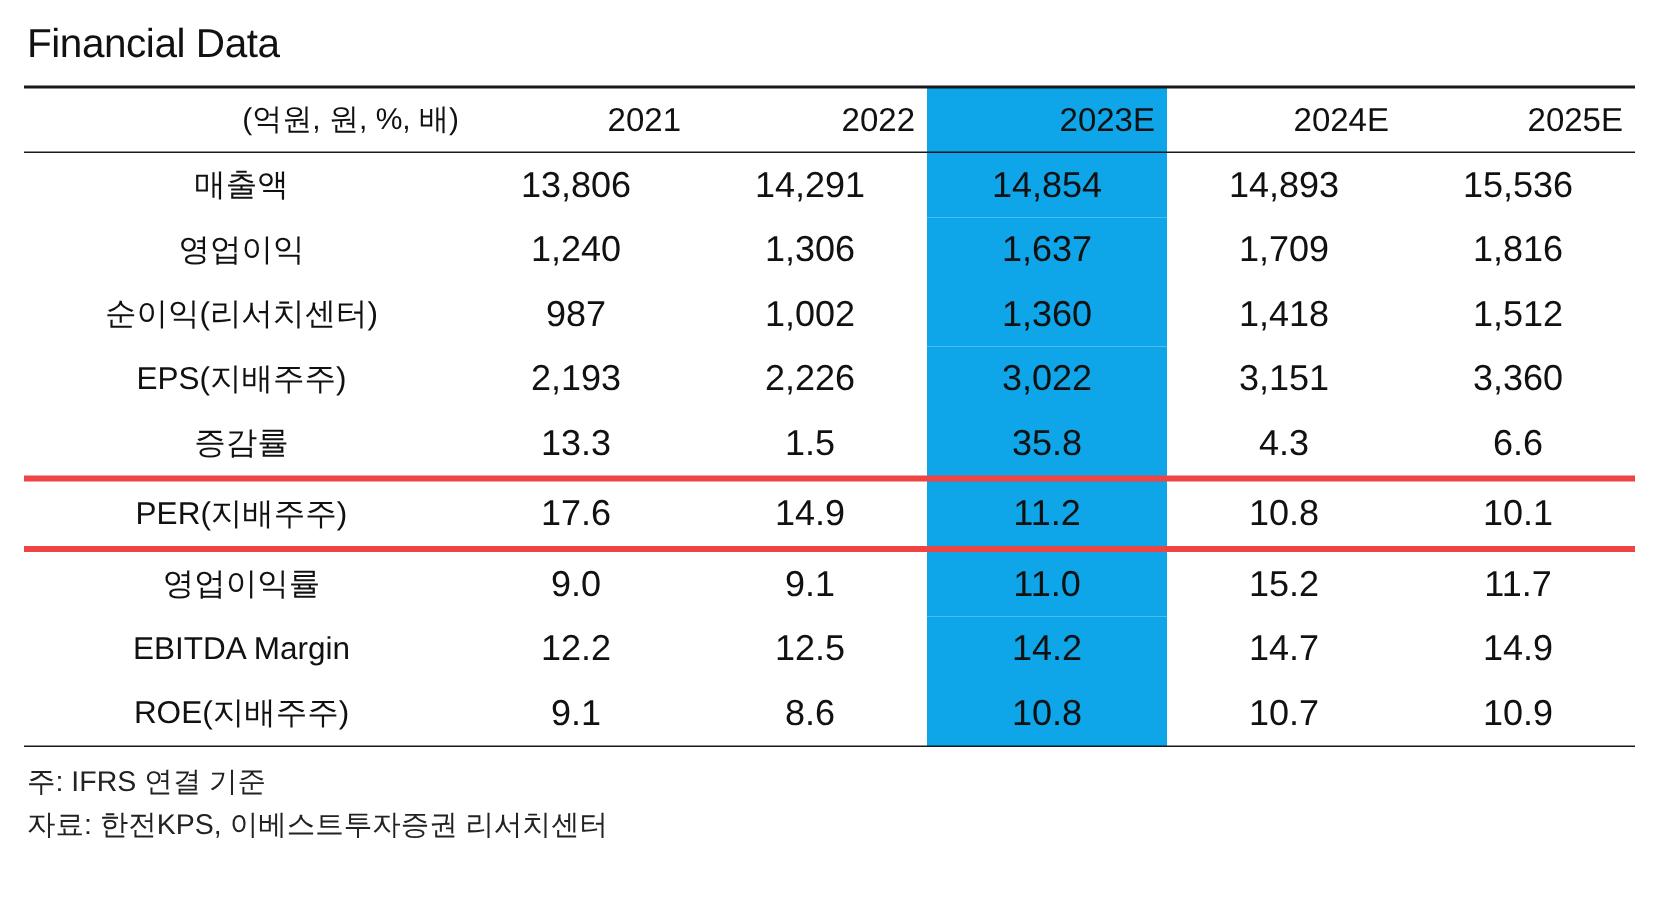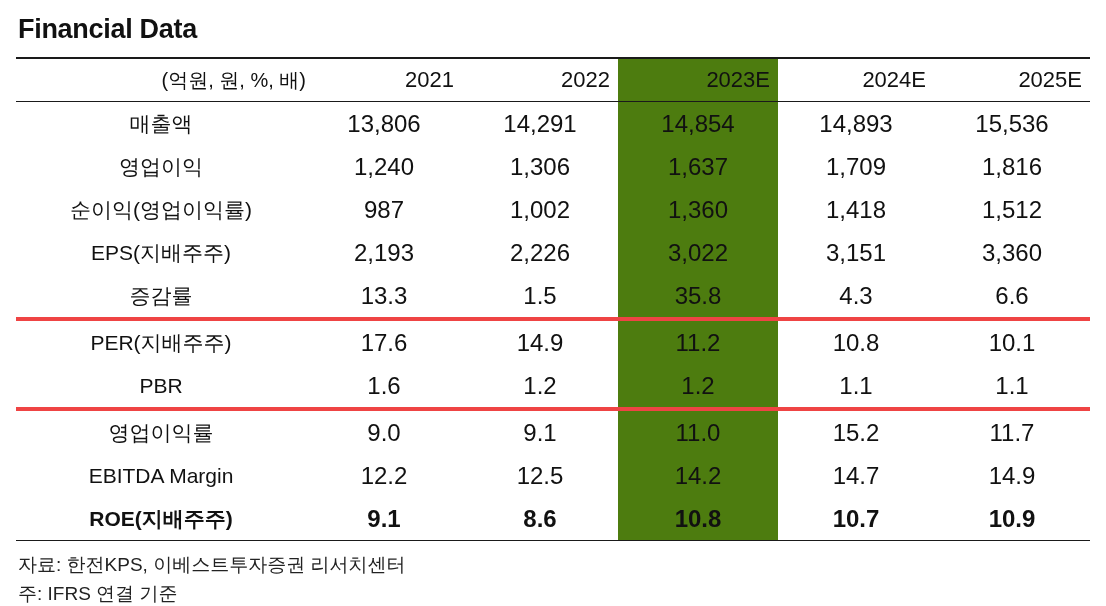--- a/index.html
+++ b/index.html
@@ -16,21 +16,21 @@
   }
   .page {
     width: 1106px;
     height: 606px;
     box-sizing: border-box;
     padding: 14px 16px 0 16px;
     position: relative;
   }
   .title {
     font-size: 27px;
-    font-weight: bold;
+    font-weight: normal;
     letter-spacing: -0.3px;
     margin: 0 0 12px 2px;
     color: #111111;
   }
   table.fin {
     width: 1074px;
     border-collapse: collapse;
     table-layout: fixed;
     font-size: 22px;
   }
@@ -68,28 +68,27 @@
     color: #111111;
   }
   td.num {
     text-align: center;
     padding-right: 8px;
     height: 43px;
     font-size: 24px;
     color: #111111;
   }
   .hl {
-    background: #4d7c0f;
+    background: #0ea5e9;
   }
   tr.group-start td, tr.group-start th {
     border-top: 4px solid #ef4444;
   }
   tr.last-row td {
     border-bottom: 1.5px solid #1a1a1a;
-    font-weight: bold;
   }
   .notes {
     margin-top: 9px;
     margin-left: 2px;
   }
   .note {
     font-size: 19px;
     color: #222222;
     line-height: 1.55;
   }
@@ -132,21 +131,21 @@
       </tr>
       <tr>
         <td class="label">영업이익</td>
         <td class="num">1,240</td>
         <td class="num">1,306</td>
         <td class="num hl">1,637</td>
         <td class="num">1,709</td>
         <td class="num">1,816</td>
       </tr>
       <tr>
-        <td class="label">순이익(영업이익률)</td>
+        <td class="label">순이익(리서치센터)</td>
         <td class="num">987</td>
         <td class="num">1,002</td>
         <td class="num hl">1,360</td>
         <td class="num">1,418</td>
         <td class="num">1,512</td>
       </tr>
       <tr>
         <td class="label">EPS(지배주주)</td>
         <td class="num">2,193</td>
         <td class="num">2,226</td>
@@ -164,28 +163,20 @@
       </tr>
 
       <tr class="group-start">
         <td class="label">PER(지배주주)</td>
         <td class="num">17.6</td>
         <td class="num">14.9</td>
         <td class="num hl">11.2</td>
         <td class="num">10.8</td>
         <td class="num">10.1</td>
       </tr>
-      <tr>
-        <td class="label">PBR</td>
-        <td class="num">1.6</td>
-        <td class="num">1.2</td>
-        <td class="num hl">1.2</td>
-        <td class="num">1.1</td>
-        <td class="num">1.1</td>
-      </tr>
 
       <tr class="group-start">
         <td class="label">영업이익률</td>
         <td class="num">9.0</td>
         <td class="num">9.1</td>
         <td class="num hl">11.0</td>
         <td class="num">15.2</td>
         <td class="num">11.7</td>
       </tr>
       <tr>
@@ -201,17 +192,17 @@
         <td class="num">9.1</td>
         <td class="num">8.6</td>
         <td class="num hl">10.8</td>
         <td class="num">10.7</td>
         <td class="num">10.9</td>
       </tr>
     </tbody>
   </table>
 
   <div class="notes">
+    <div class="note">주: IFRS 연결 기준</div>
     <div class="note">자료: 한전KPS, 이베스트투자증권 리서치센터</div>
-    <div class="note">주: IFRS 연결 기준</div>
   </div>
 
 </div>
 
 </body></html>

